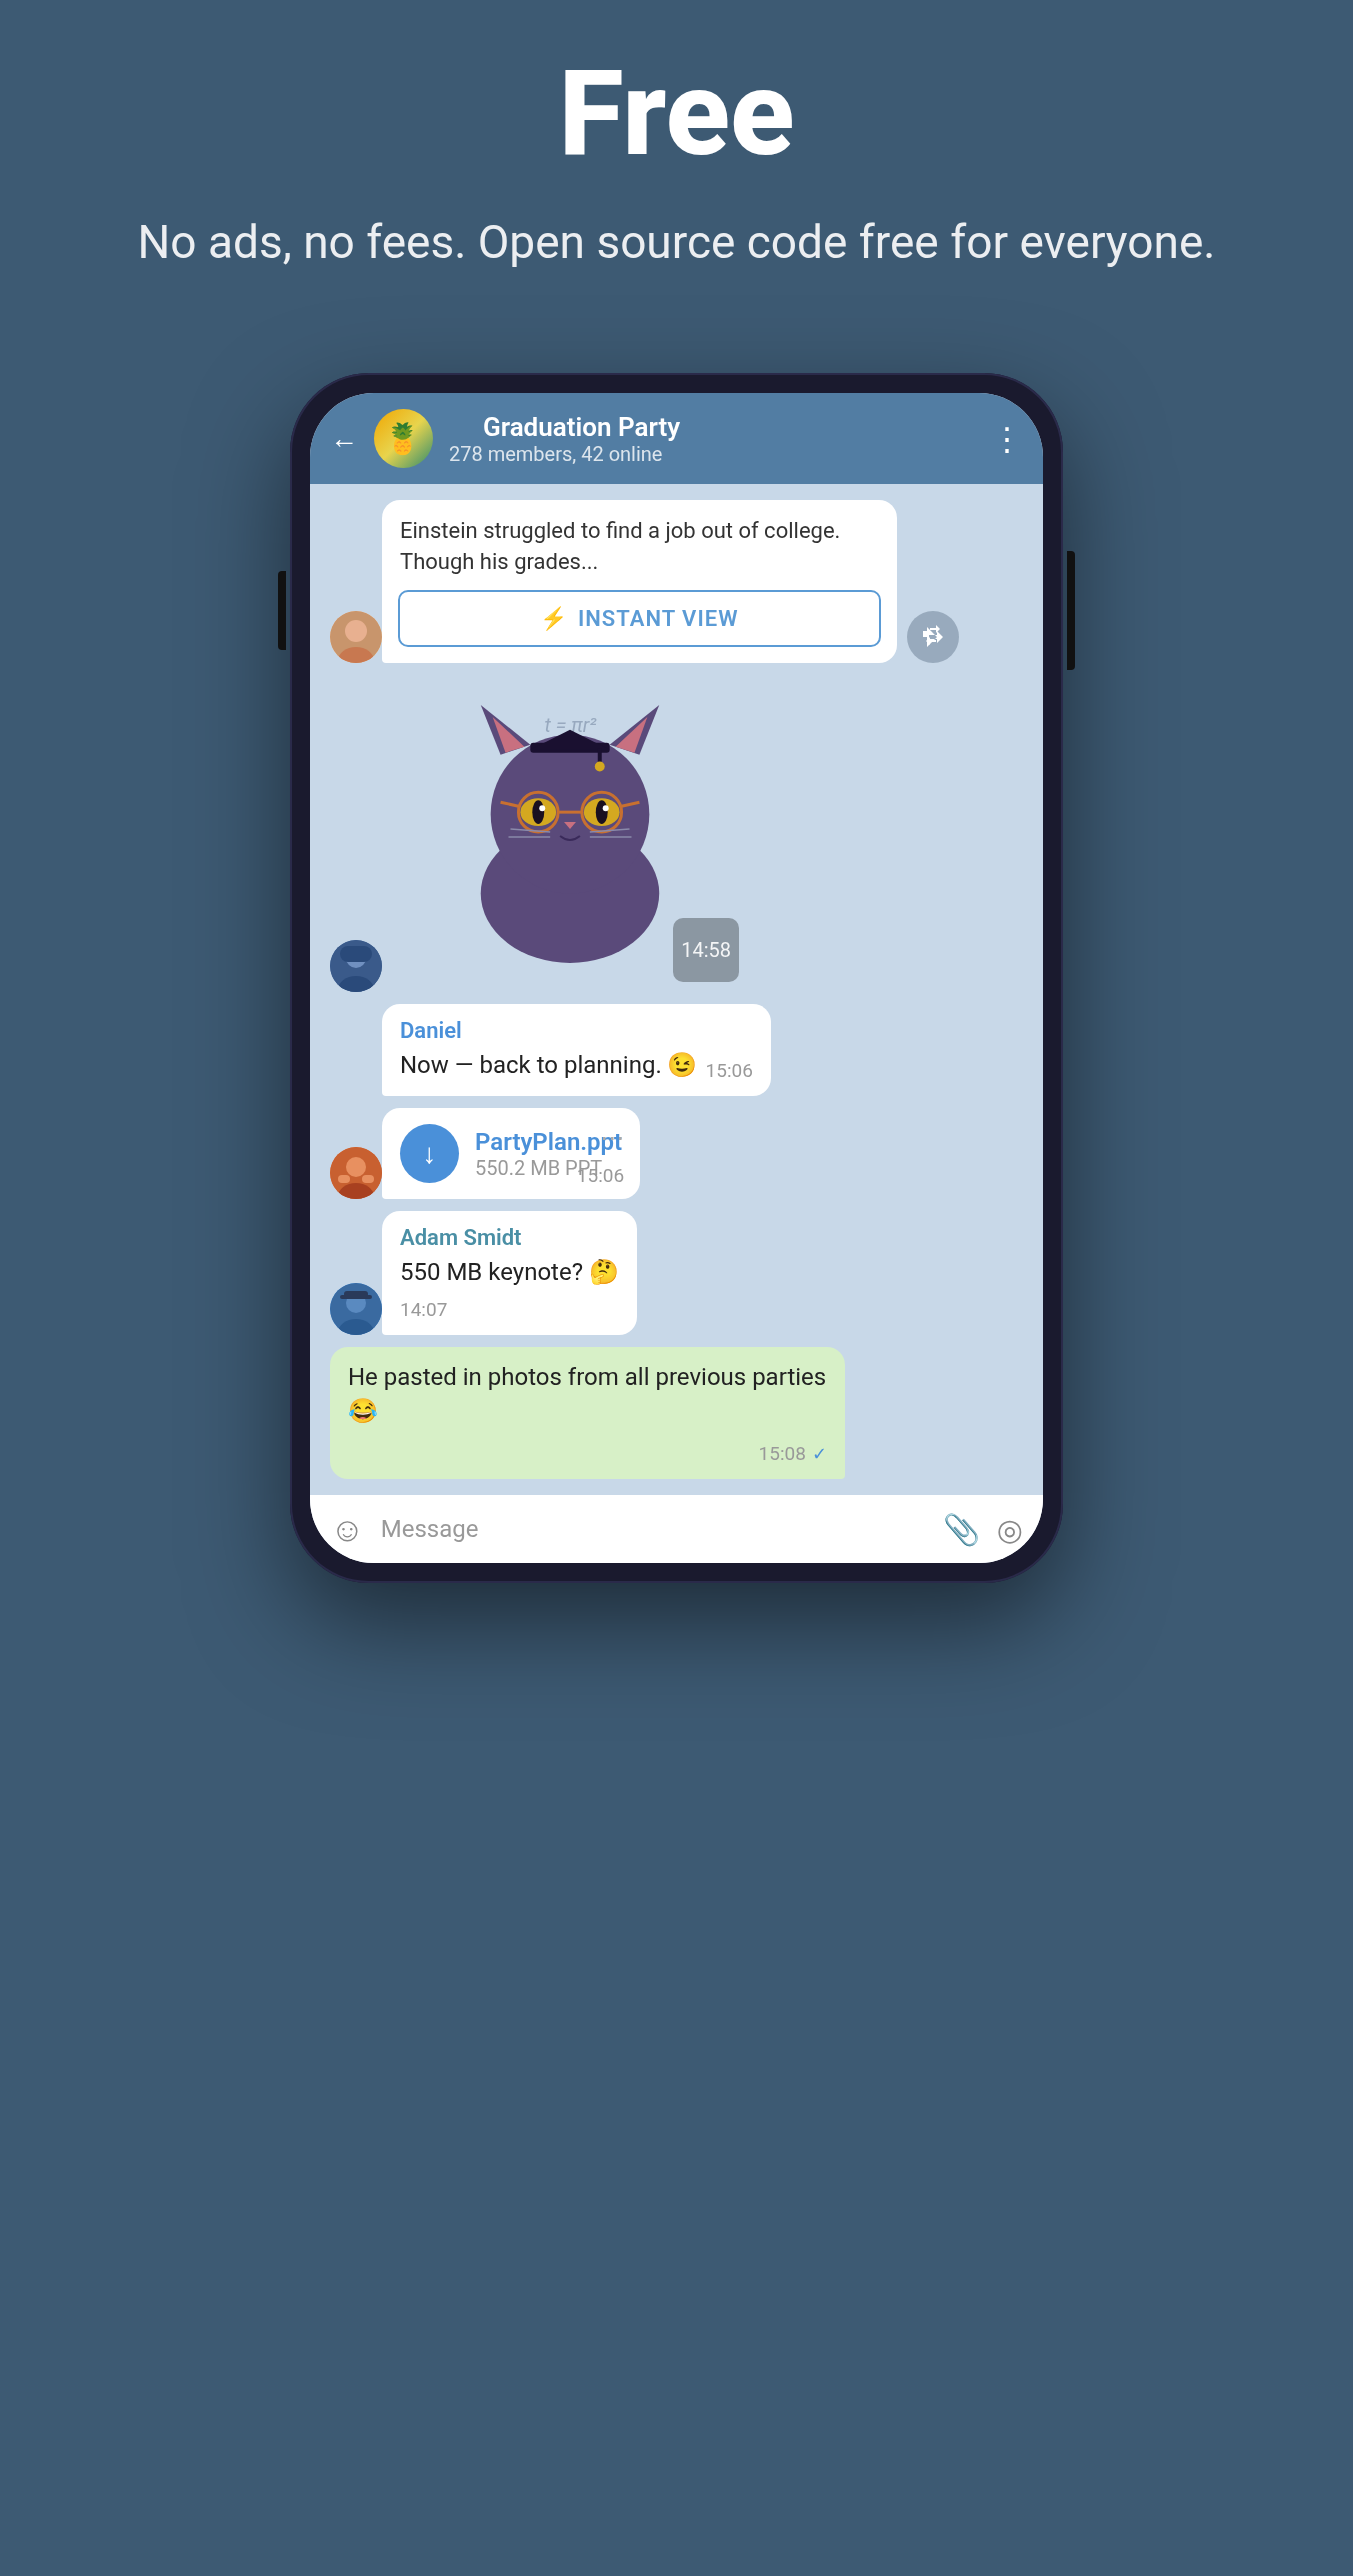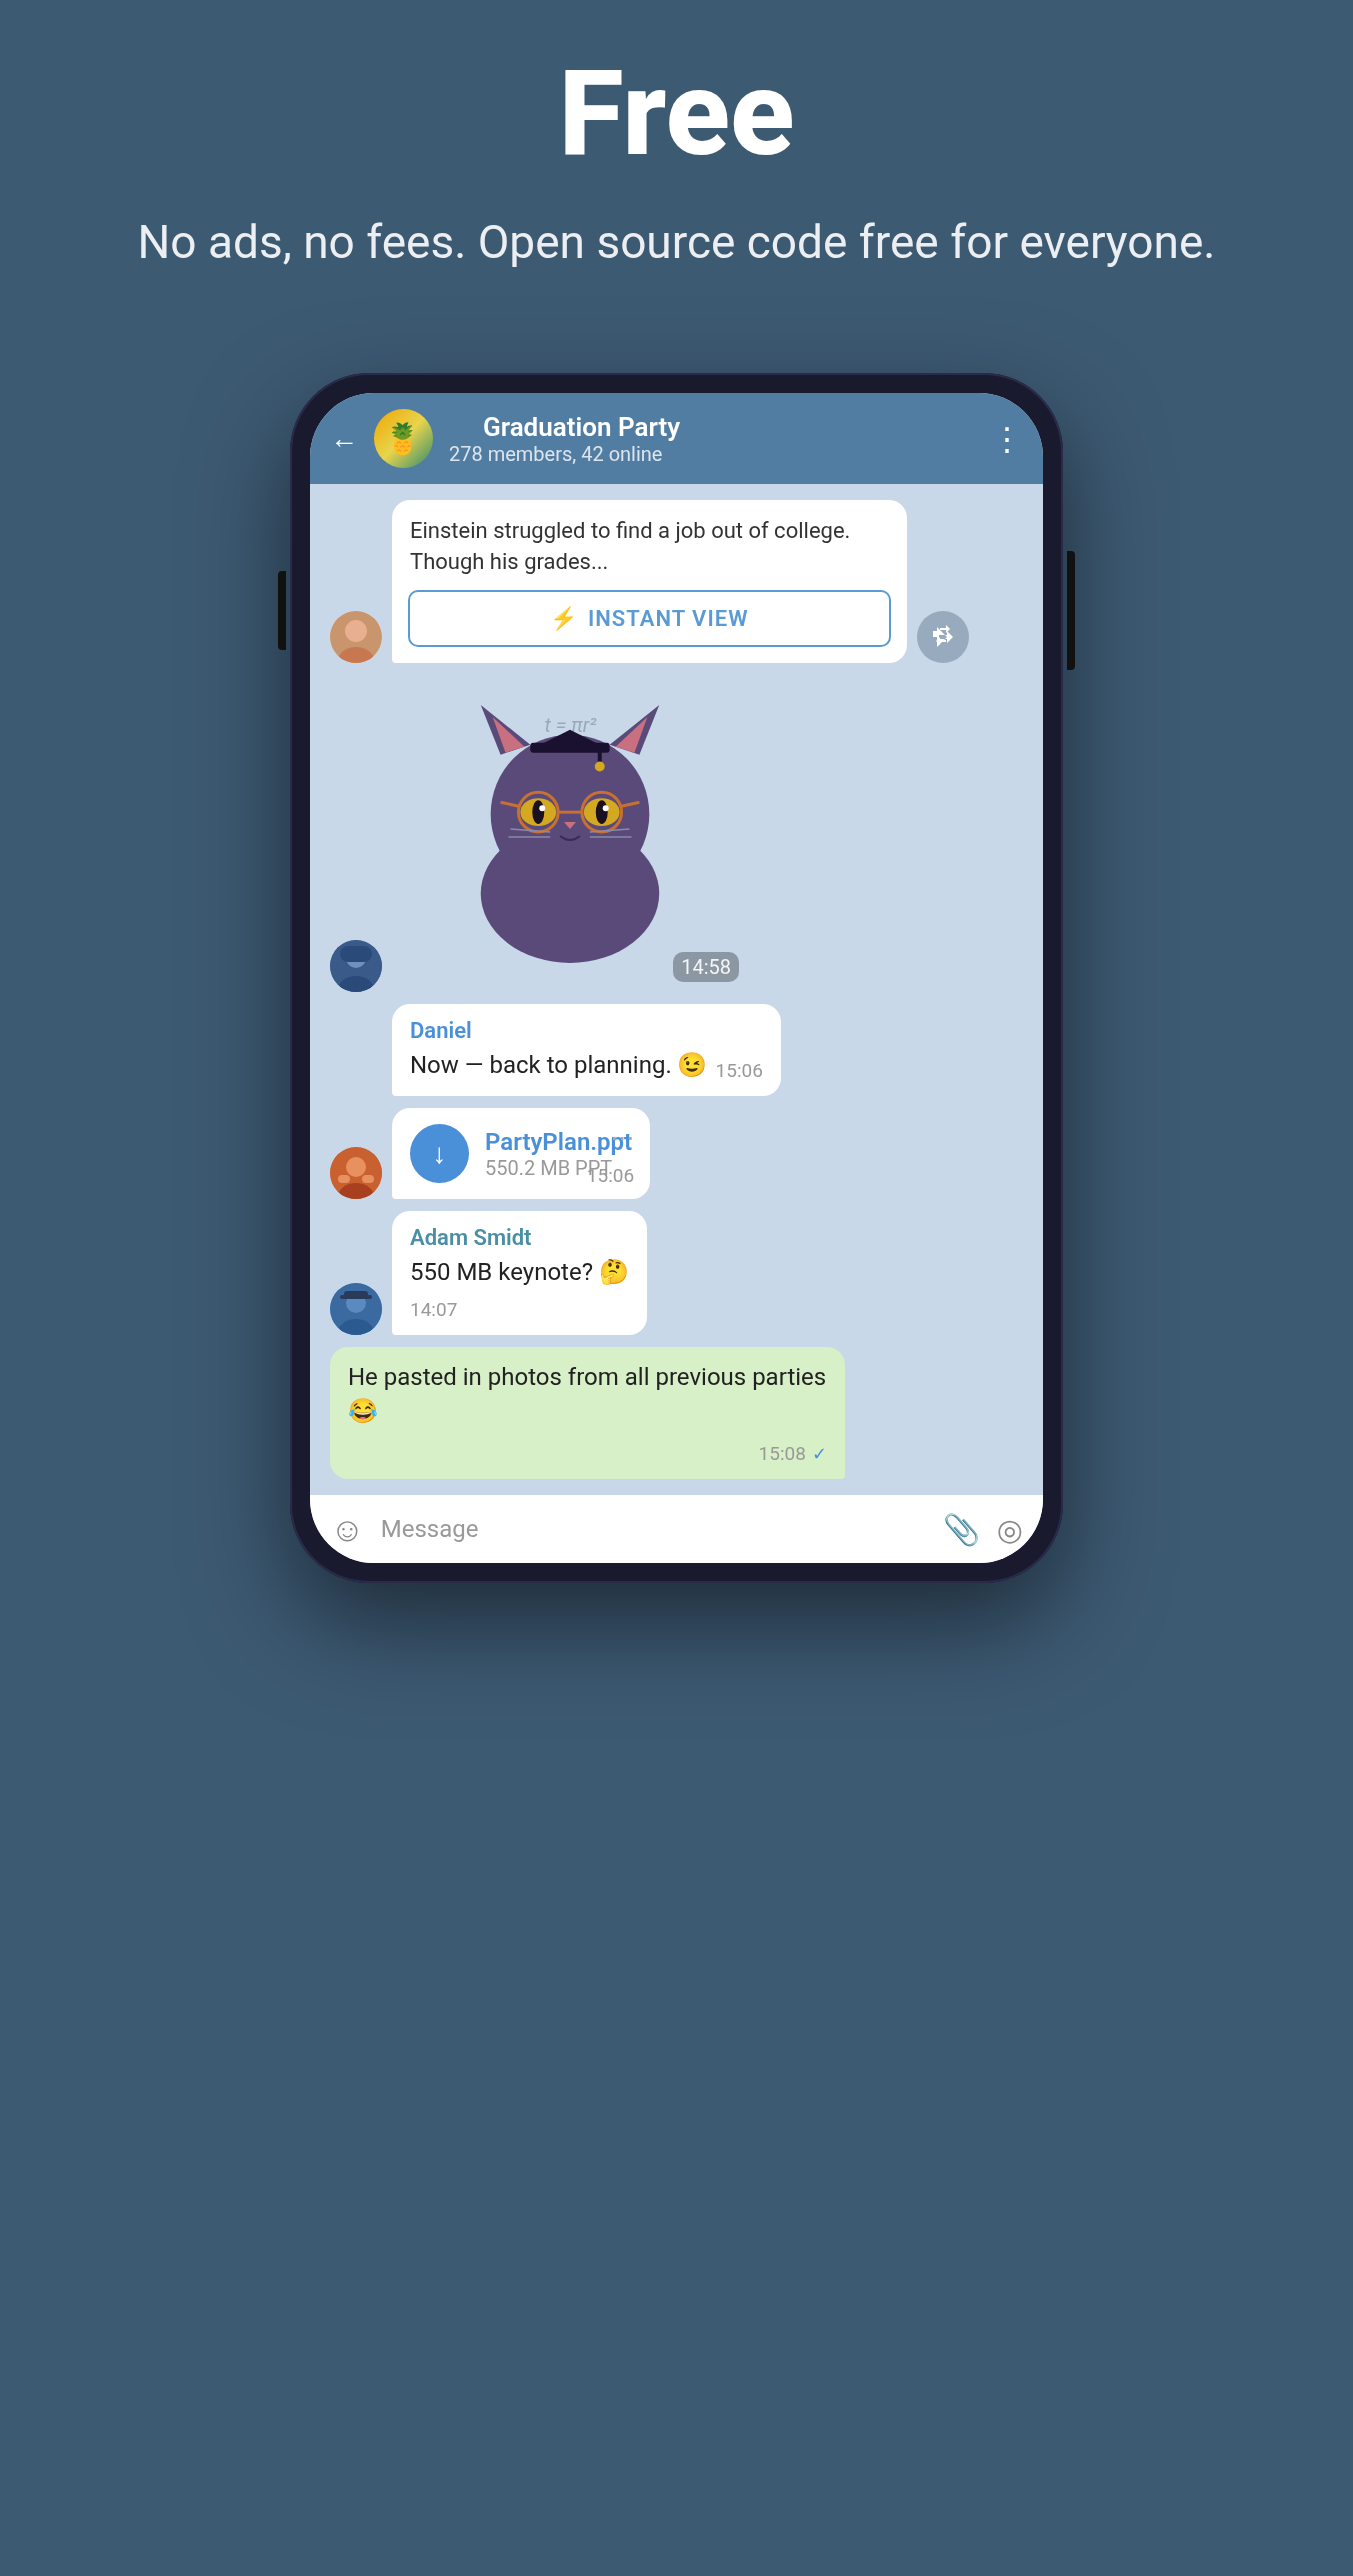--- a/index.html
+++ b/index.html
@@ -104,21 +104,20 @@
       padding: 16px 20px;
       display: flex;
       flex-direction: column;
       gap: 12px;
     }
 
     
     .message-row {
       display: flex;
       align-items: flex-end;
-      gap: 10px;
     }
     .message-row.incoming {
       flex-direction: row;
     }
     .message-row.outgoing {
       flex-direction: row-reverse;
       justify-content: flex-end;
     }
 
     .user-avatar {
@@ -239,21 +238,21 @@
       text-align: center;
       padding: 20px;
     }
     .sticker-time {
       position: absolute;
       bottom: 10px;
       right: 10px;
       color: rgba(255,255,255,0.9);
       font-size: 20px;
       background: rgba(0,0,0,0.3);
-      padding: 3px 8px;
+      padding: 20px 8px;
       border-radius: 10px;
     }
 
     
     .sender-name {
       font-size: 22px;
       font-weight: 600;
       color: #4a90d9;
       margin-bottom: 6px;
     }

